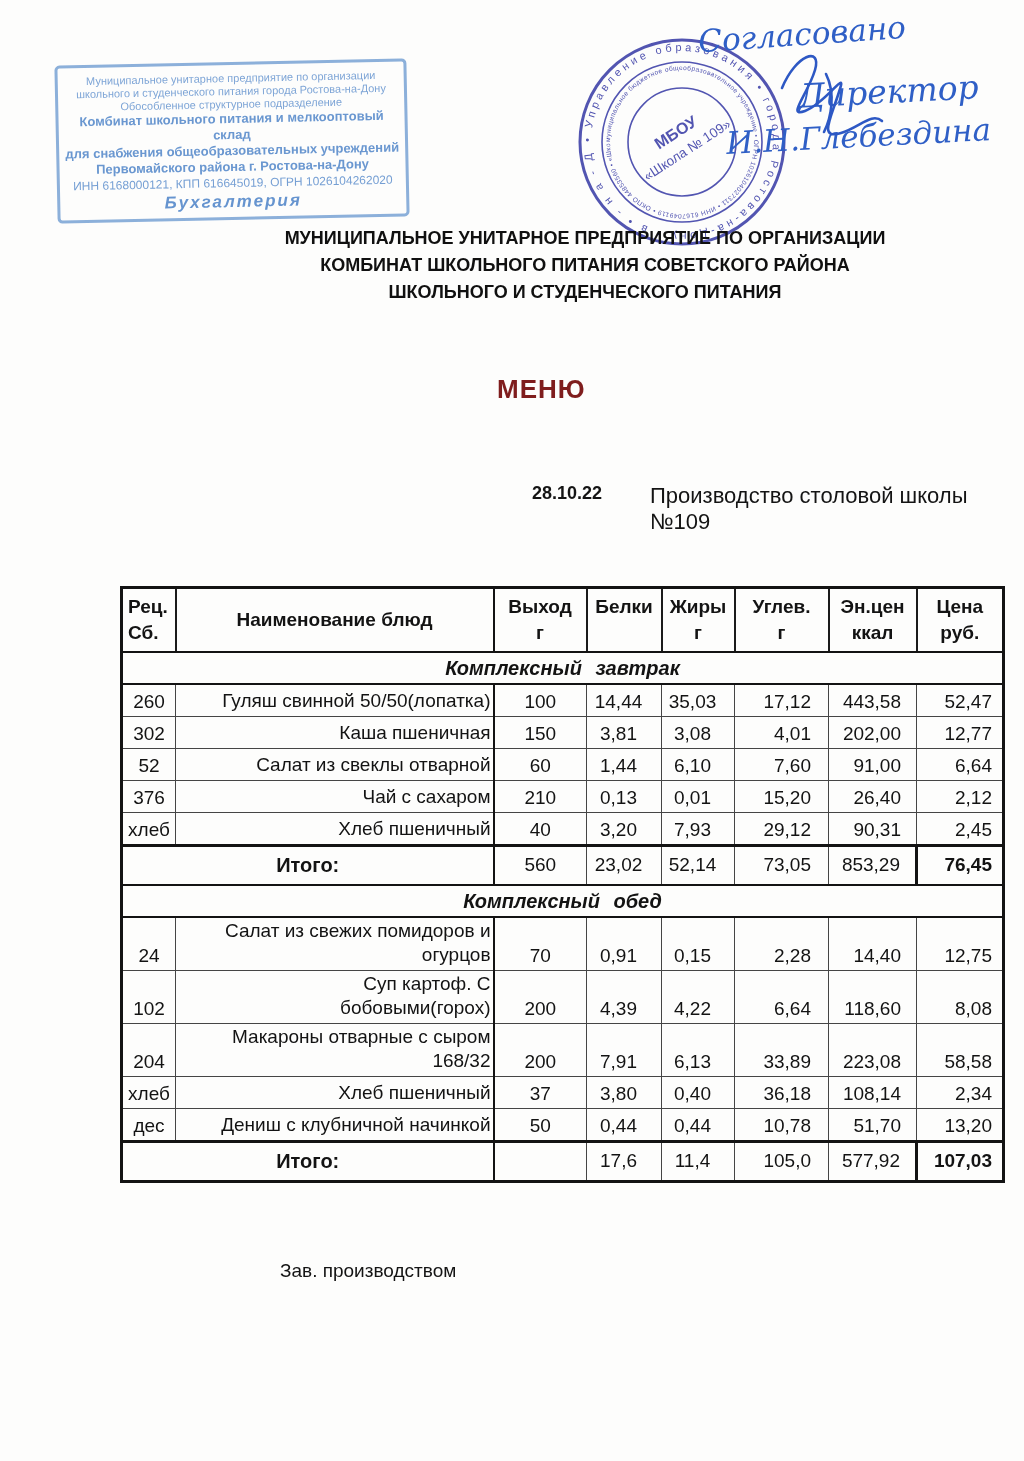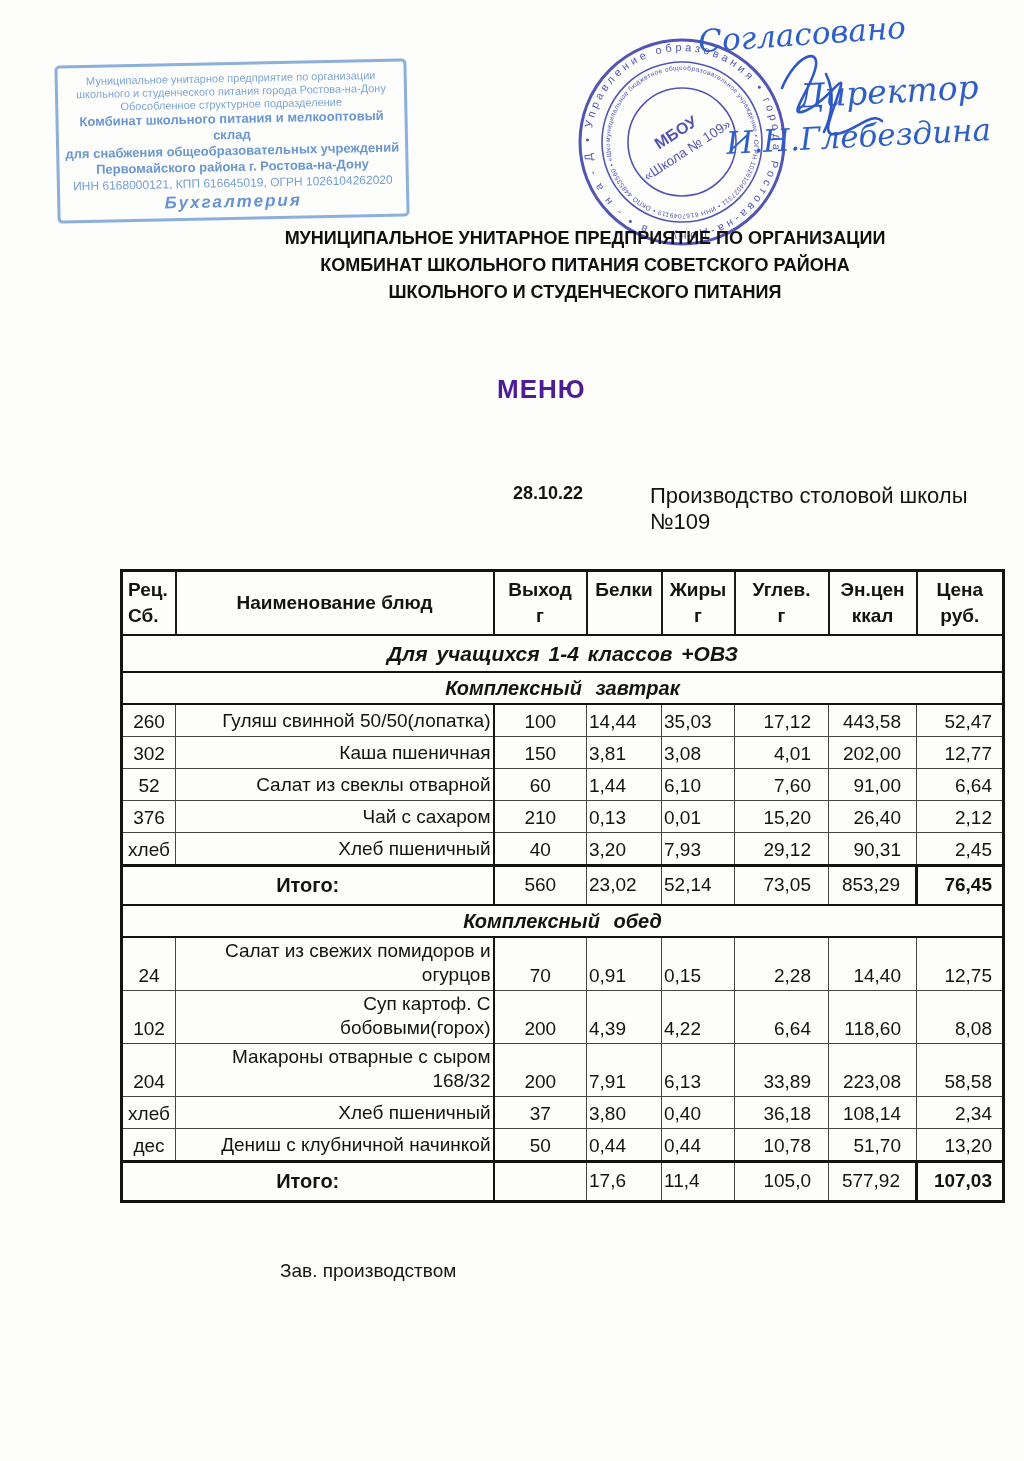--- a/index.html
+++ b/index.html
@@ -30,27 +30,27 @@
   .hw-role{left:798px;top:72px;font-size:33px;transform:rotate(-3deg);}
   .hw-name{left:726px;top:118px;font-size:31px;transform:rotate(-3deg);}
   .signature{position:absolute;left:768px;top:46px;}
   
   .org-header{
     position:absolute;left:145px;top:225px;width:880px;
     text-align:center;font-weight:700;font-size:18px;line-height:27px;color:#101010;
   }
   .menu-title{
     position:absolute;left:497px;top:374px;
-    font-size:26px;font-weight:700;letter-spacing:1px;color:#4c1d95;
-  }
-  .meta-date{position:absolute;left:513px;top:483px;font-size:18px;font-weight:700;}
+    font-size:26px;font-weight:700;letter-spacing:1px;color:#7f1d1d;
+  }
+  .meta-date{position:absolute;left:532px;top:483px;font-size:18px;font-weight:700;}
   .meta-prod{position:absolute;left:650px;top:483px;font-size:22px;}
   
   .menu-table{
-    position:absolute;left:120px;top:569px;width:882px;
+    position:absolute;left:120px;top:586px;width:882px;
     border-collapse:collapse;table-layout:fixed;font-size:19px;color:#131313;
     border:3px solid #131313;
   }
   .menu-table th{
     font-size:19px;font-weight:700;vertical-align:middle;
     border:2px solid #1b1b1b;border-bottom:2.5px solid #131313;
     padding:3px 2px;height:56px;text-align:center;
   }
   .menu-table th div{line-height:26px;min-height:26px;}
   .menu-table th.th-left{text-align:left;padding-left:5px;}
@@ -61,21 +61,21 @@
   }
   tr.section td{
     height:28px;text-align:center;font-weight:700;font-style:italic;font-size:20px;
     border-top:2px solid #131313;border-bottom:2.5px solid #131313;word-spacing:8px;
   }
   tr.data td{height:27px;vertical-align:bottom;padding-bottom:3px;}
   td.c-rec{text-align:center;}
   td.c-name{text-align:right;padding-left:6px;white-space:pre-line;line-height:24px;}
   td.c-name.center{text-align:center;padding-left:0;}
   td.c-out{text-align:center;}
-  td.c-prot,td.c-fat{text-align:left;padding-right:13px;}
+  td.c-prot,td.c-fat{text-align:center;padding-right:13px;}
   td.c-carb{text-align:right;padding-right:17px;}
   td.c-kcal{text-align:right;padding-right:15px;}
   td.c-price{text-align:right;padding-right:10px;}
   .b-thick-r{border-right:2.5px solid #131313 !important;}
   tr.total td{
     border-top:3px solid #131313;height:34px;vertical-align:middle;padding-bottom:2px;
   }
   tr.total td.total-label{font-weight:700;text-align:center;font-size:20px;}
   tr.total td.total-price{font-weight:700;border-left:3px solid #131313 !important;}
   
@@ -179,23 +179,20 @@
             <div>Эн.цен</div>
             <div>ккал</div>
           </th>
           <th>
             <div>Цена</div>
             <div>руб.</div>
           </th>
         </tr>
       </thead>
       <tbody>
-        <tr class="group">
-          <td colspan="8">Для учащихся 1-4 классов +ОВЗ</td>
-        </tr>
         <tr class="section">
           <td colspan="8">Комплексный завтрак</td>
         </tr>
         <tr class="data">
           <td class="c-rec">260</td>
           <td class="c-name b-thick-r">Гуляш свинной 50/50(лопатка)</td>
           <td class="c-out">100</td>
           <td class="c-prot">14,44</td>
           <td class="c-fat">35,03</td>
           <td class="c-carb">17,12</td>

